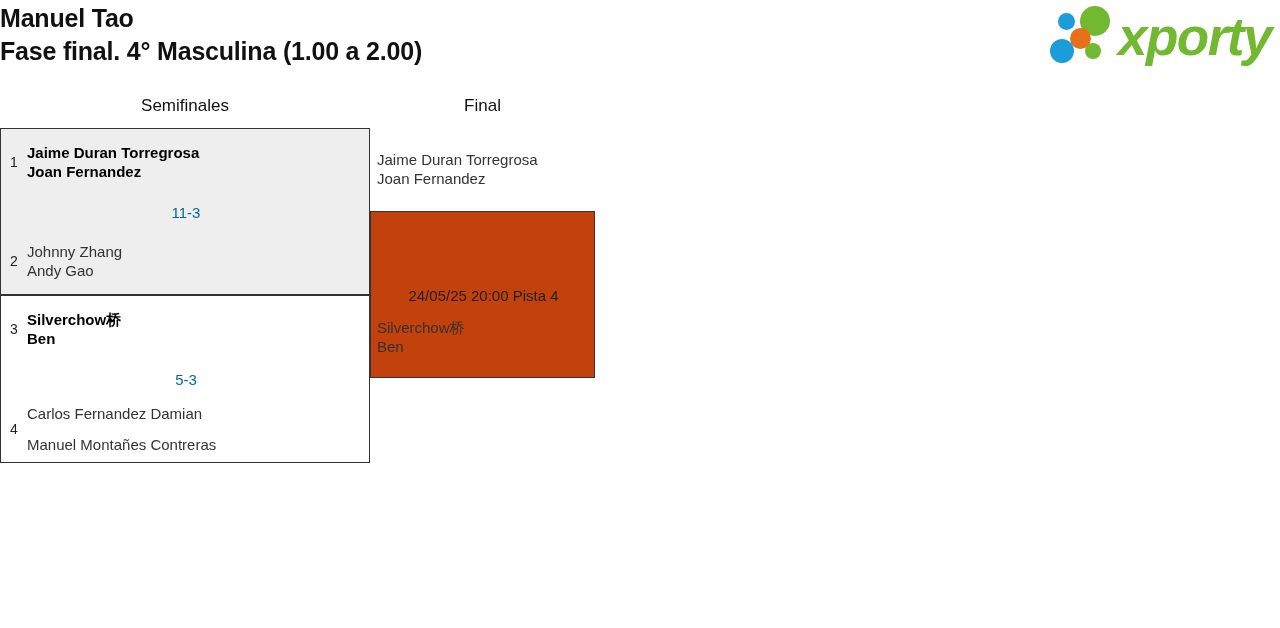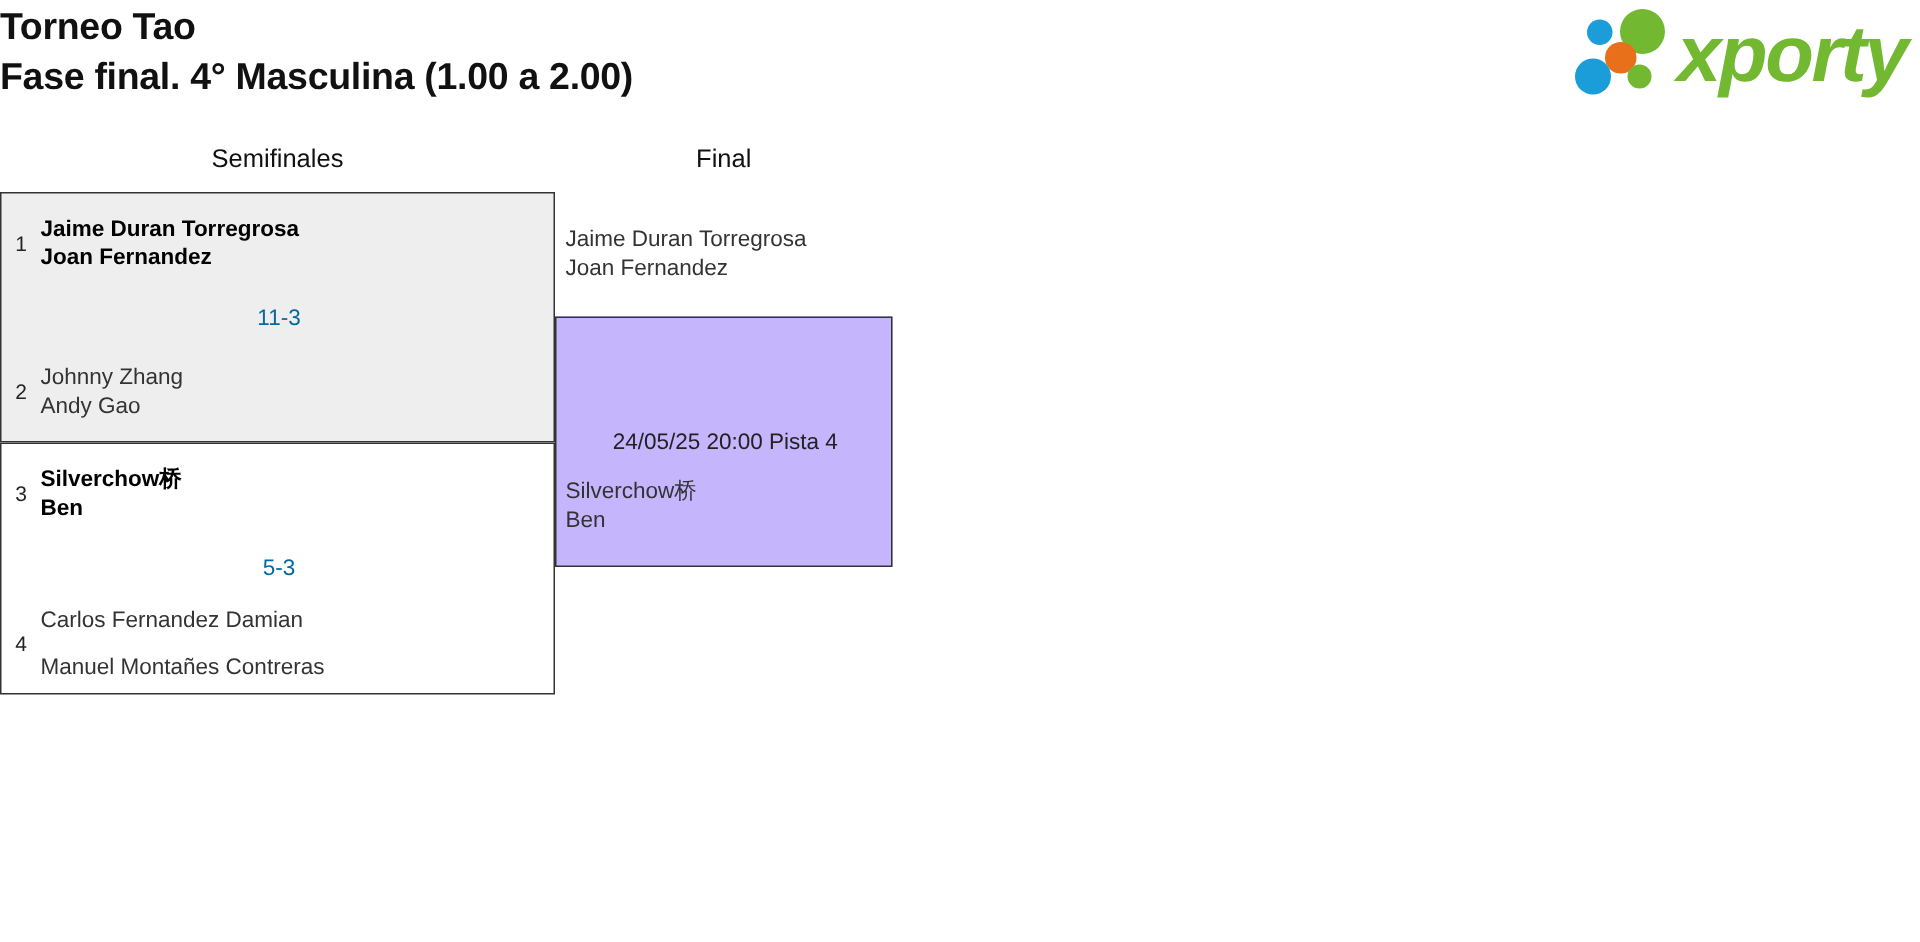--- a/index.html
+++ b/index.html
@@ -113,21 +113,21 @@
     font-size: 15px;
     color: #0369a1;
   }
 
   
   #final-box {
     position: absolute;
     left: 370px; top: 211px;
     width: 225px; height: 167px;
     border: 1px solid #333333;
-    background: #c4b5fd;
+    background: #c2410c;
   }
   #final-meta {
     position: absolute;
     left: 0; width: 225px;
     top: 50%;
     transform: translateY(-50%);
     text-align: center;
     font-size: 15px;
     color: #222222;
     white-space: nowrap;
@@ -145,21 +145,21 @@
   #finalist-top    { top: 150px; }
   #finalist-bottom { top: 318px; }
   .finalist .p { white-space: nowrap; }
 </style>
 </head>
 <body>
 
 <div id="header">
 
   <div id="title-block">
-    <div class="title-line">Torneo Tao</div>
+    <div class="title-line">Manuel Tao</div>
     <div class="title-line">Fase final. 4° Masculina (1.00 a 2.00)</div>
   </div>
 
   <div id="logo">
     <div id="logo-dots">
       <span class="dot" style="left:8px;  top:7px;  width:17px; height:17px; background:#1b9dd9;"></span>
       <span class="dot" style="left:30px; top:0px;  width:30px; height:30px; background:#72b830;"></span>
       <span class="dot" style="left:20px; top:22px; width:21px; height:21px; background:#e8701a;"></span>
       <span class="dot" style="left:0px;  top:33px; width:24px; height:24px; background:#1b9dd9;"></span>
       <span class="dot" style="left:35px; top:37px; width:16px; height:16px; background:#72b830;"></span>

